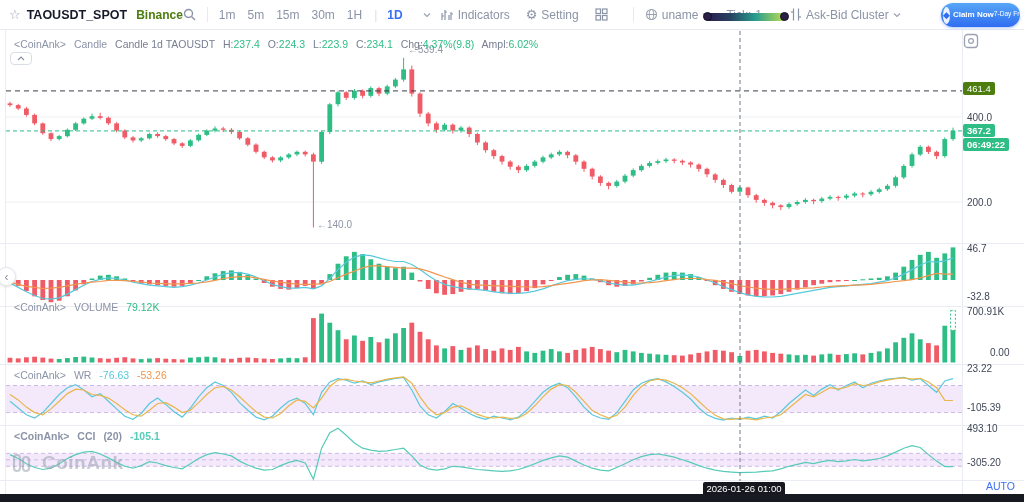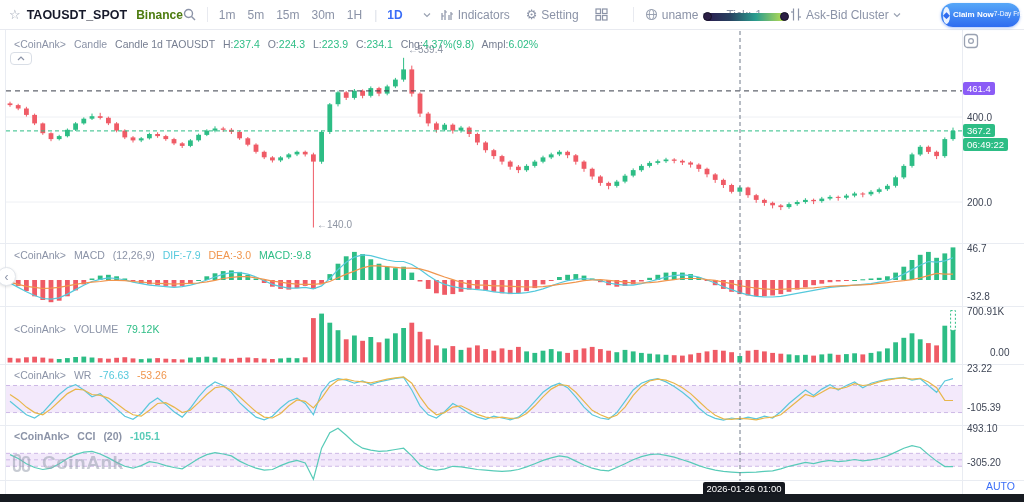--- a/index.html
+++ b/index.html
@@ -49,22 +49,22 @@
   .lg-info { color:#767e91; }
   .v-green { color:var(--up); } .v-cyan { color:var(--dif); } .v-orange { color:var(--dea); } .v-teal { color:var(--cci); }
   .collapse-btn { position:absolute; left:10px; top:52px; width:22px; height:13px; border:1px solid #d9dee6;
     border-radius:4px; display:flex; align-items:center; justify-content:center; z-index:4; background:#fff; cursor:pointer; }
   .pane-back-btn { position:absolute; left:-3px; top:267px; width:19px; height:19px; border-radius:50%;
     background:#fff; border:1px solid #e2e6ec; box-shadow:0 1px 3px rgba(0,0,0,.12); z-index:4;
     display:flex; align-items:center; justify-content:center; color:#8b93a7; font-size:12px; cursor:pointer; }
   .axis-label { position:absolute; left:967px; font-size:10px; color:#3f4656; z-index:3; }
   .badge { position:absolute; left:963px; height:13px; line-height:13px; font-size:9.5px; color:#fff;
     padding:0 4px; border-radius:2px; z-index:4; }
-  .badge-dark { background:#8b5cf6; }
-  .badge-green { background:var(--up); }
+  .badge-dark { background:#4d7c0f; }
+  .badge-green { background:var(--up);font-weight:bold; }
   .time-badge { position:absolute; left:703px; top:482px; width:82px; height:14px; background:#15181f;
     color:#fff; font-size:9.5px; text-align:center; line-height:14px; border-radius:2px; z-index:4; }
   .auto-label { position:absolute; left:986px; top:480px; color:#3b6ef7; font-size:10.5px; z-index:3; }
   .annotation { position:absolute; font-size:10px; color:#8e95a3; z-index:3; }
   .camera-btn { position:absolute; left:963px; top:33px; width:16px; height:16px; z-index:4; cursor:pointer; }
   .watermark { position:absolute; left:12px; top:452px; display:flex; align-items:center; gap:4px;
     opacity:.55; z-index:3; }
   .watermark-text { font-size:19px; font-weight:bold; color:#9aa1b0; letter-spacing:.5px; }
   .bottom-bar { position:absolute; left:0; top:494px; width:1024px; height:8px; background:#171b21; z-index:4; }
   .axis-vline { position:absolute; left:962px; top:30px; width:1px; height:464px; background:#e9ecf2; z-index:2; }
@@ -657,30 +657,22 @@
     <span class="lg-info" style="margin-right:0">C:</span><span class="v-green">234.1</span>
     <span class="lg-info" style="margin-right:0">Chg:</span><span class="v-green">4.37%(9.8)</span>
     <span class="lg-info" style="margin-right:0">Ampl:</span><span class="v-green">6.02%</span>
   </div>
   <div class="collapse-btn">
     <svg width="8" height="5" viewBox="0 0 8 5">
         <polyline points="1,4 4,1 7,4" fill="none" stroke="#8b93a7" stroke-width="1.2"></polyline>
       </svg>
   </div>
 
-  <div class="legend" style="left:14px; top:249px;">
-    <span>&lt;CoinAnk&gt;</span>
-    <span>MACD</span>
-    <span>(12,26,9)</span>
-    <span class="v-cyan">DIF:-7.9</span>
-    <span class="v-orange">DEA:-3.0</span>
-    <span class="v-green">MACD:-9.8</span>
-  </div>
-
-  <div class="legend" style="left:14px; top:323px;">
+
+  <div class="legend" style="left:14px; top:301px;">
     <span>&lt;CoinAnk&gt;</span>
     <span>VOLUME</span>
     <span class="v-green">79.12K</span>
   </div>
 
   <div class="legend" style="left:14px; top:369px;">
     <span>&lt;CoinAnk&gt;</span>
     <span>WR</span>
     <span class="v-cyan">-76.63</span>
     <span class="v-orange">-53.26</span>

